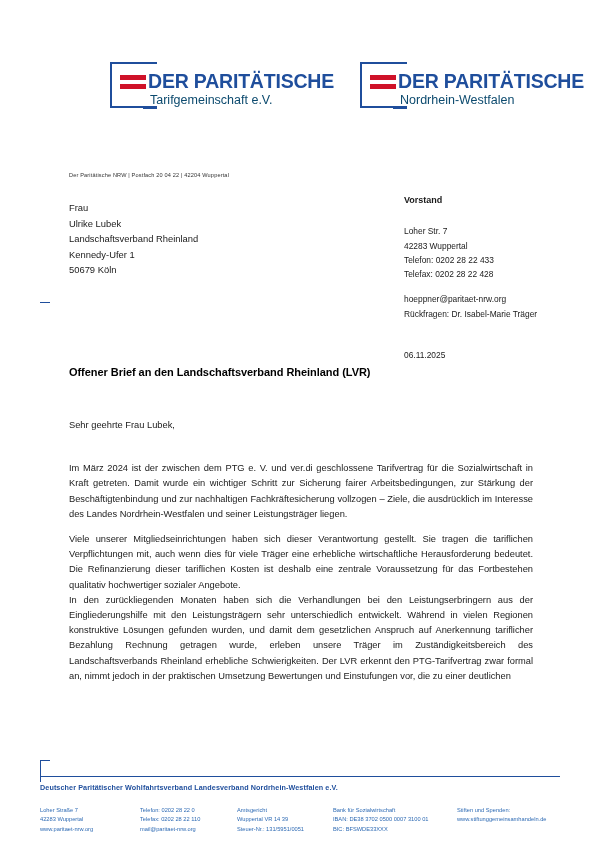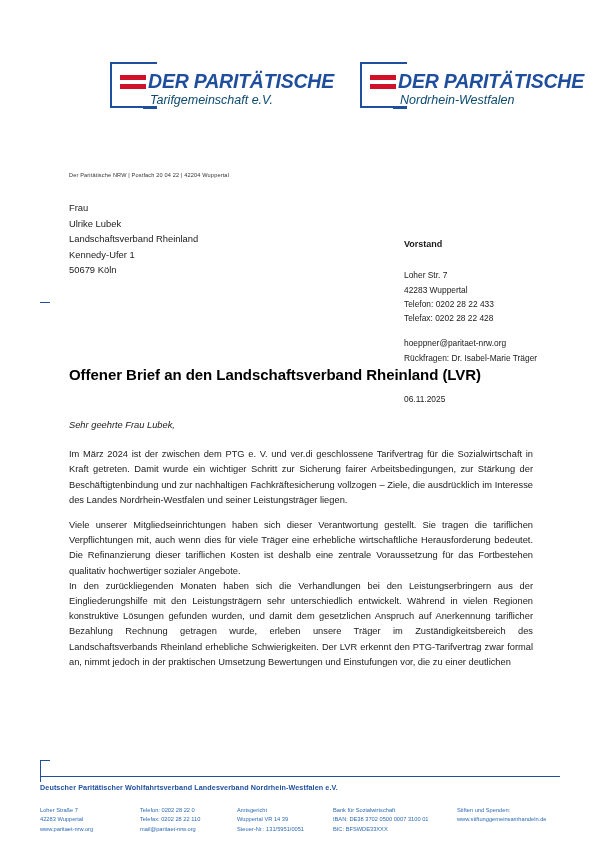--- a/index.html
+++ b/index.html
@@ -25,21 +25,20 @@
   .logo-row {
     position: absolute;
     top: 62px;
     left: 0;
     width: 600px;
     height: 56px;
   }
   .logo {
     position: absolute;
     display: block;
-    font-style: italic;
   }
   .logo-1 { left: 110px; top: 0; }
   .logo-2 { left: 360px; top: 0; }
 
   .logo-mark {
     position: relative;
     width: 100%;
     height: 100%;
   }
   .logo-bracket {
@@ -151,53 +150,52 @@
     left: 404px;
     top: 193px;
     font-size: 8.4px;
     line-height: 14.3px;
     color: #1a1a1a;
   }
   .sender .sender-head {
     font-weight: bold;
     font-size: 9px;
     margin-bottom: 17px;
-    margin-top: 44px;
   }
   .sender div { white-space: nowrap; }
   .sender .gap { height: 11px; }
   .sender-date { margin-top: 27px; }
 
   
   .subject {
     position: absolute;
     left: 69px;
     top: 366px;
-    font-size: 15px;
+    font-size: 11px;
     font-weight: bold;
     letter-spacing: -0.05px;
     color: #000;
     white-space: nowrap;
   }
 
   
   .body-text {
     position: absolute;
     left: 69px;
     top: 418px;
     width: 464px;
     font-size: 9.3px;
     line-height: 15.2px;
     text-align: justify;
     color: #1a1a1a;
   }
   .body-text p {
     margin: 0;
   }
-  .body-text .salutation { margin-bottom: 14px; font-style: italic; }
+  .body-text .salutation { margin-bottom: 28px; }
   .body-text .para-gap { margin-bottom: 10px; }
 
   
   .footer-rule {
     position: absolute;
     left: 40px;
     top: 776px;
     width: 520px;
     height: 1px;
     background: #1f4e9c;

